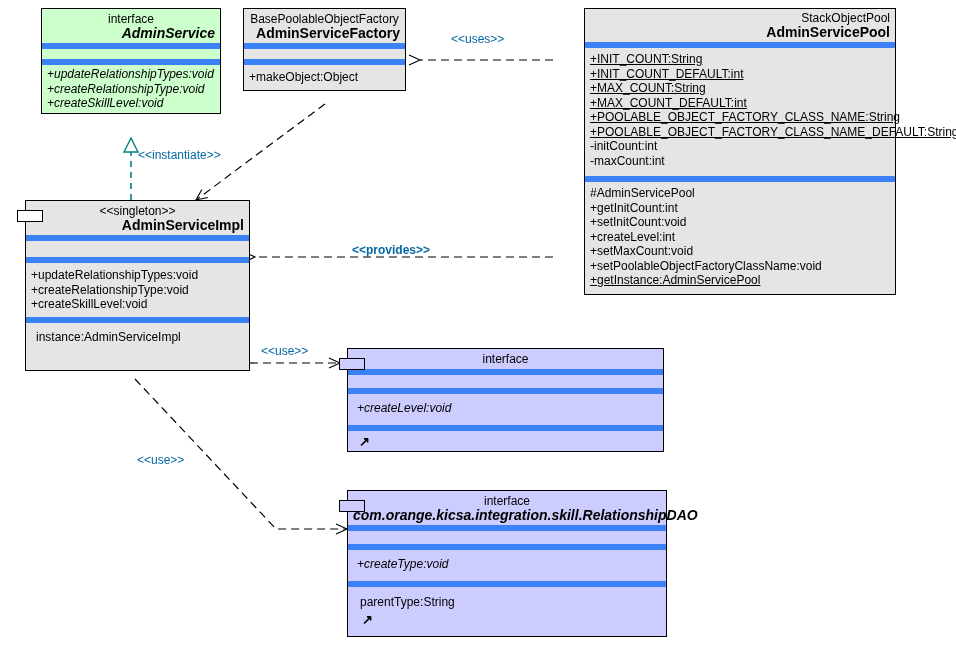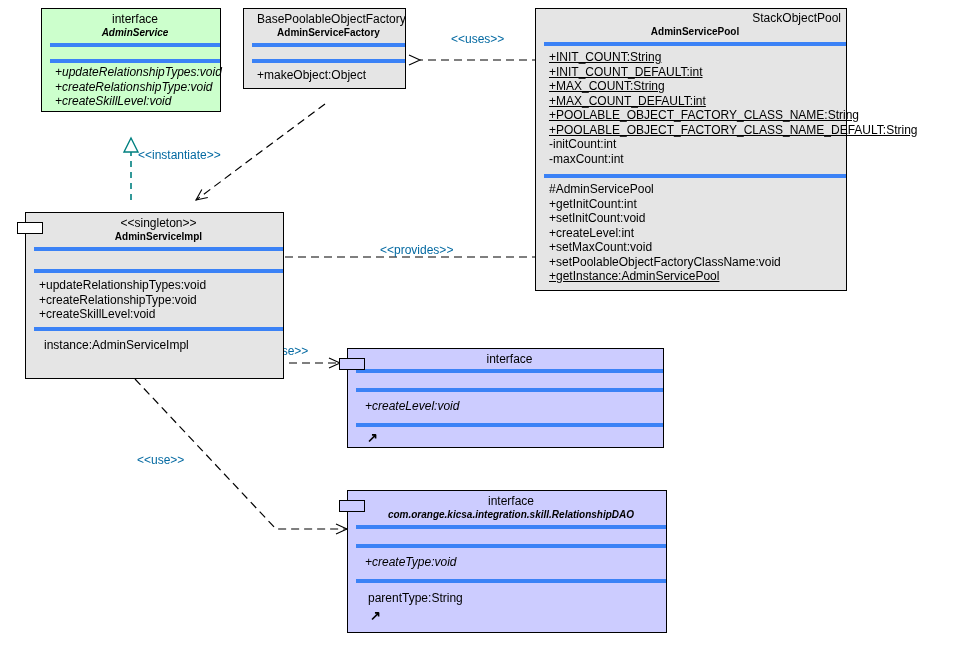--- a/index.html
+++ b/index.html
@@ -34,30 +34,30 @@
     background: #e5e5e5;
     font-size: 12px;
     line-height: 14px;
     color: #000000;
   }
   .uml-box.green { background: #ccffcc; }
   .uml-box.lavender { background: #ccccff; }
   .compartment {
     box-sizing: border-box;
     padding: 2px 5px;
-    margin-left: 8px;
-  }
-  .compartment + .compartment { border-top: 4px solid #3b82f6; }
+  }
+  .compartment + .compartment { border-top: 6px solid #3b82f6; }
   .hdr { text-align: center; padding-top: 3px; padding-bottom: 3px; }
   .hdr .stereo { display: block; font-size: 12px; font-style: normal; }
   .hdr .stereo.right { text-align: right; }
   .hdr .cname {
     display: block;
     font-weight: bold;
-    font-size: 10px;
+    font-size: 14px;
+    text-align: right;
   }
   .hdr .cname.italic { font-style: italic; }
   .member {
     white-space: nowrap;
     font-size: 12px;
     line-height: 14.5px;
   }
   .member.italic { font-style: italic; }
   .member.static { text-decoration: underline; }
   .empty-compartment { height: 16px; }
@@ -112,21 +112,21 @@
 
     <line x1="325" y1="104" x2="196" y2="200" stroke="#000000" stroke-width="1.2" stroke-dasharray="8,5" marker-end="url(#openArrow)"></line>
 
     <line x1="250" y1="363" x2="340" y2="363" stroke="#000000" stroke-width="1.2" stroke-dasharray="8,5" marker-end="url(#openArrow)"></line>
 
     <polyline points="135,379 276,529 347,529" fill="none" stroke="#000000" stroke-width="1.2" stroke-dasharray="8,5" marker-end="url(#openArrow)"></polyline>
   </svg>
 
   <div class="edge-label" style="left:451px; top:32px;">&lt;&lt;uses&gt;&gt;</div>
 
-  <div class="edge-label" style="left:380px; top:243px;">&lt;&lt;provides&gt;&gt;</div>
+  <div class="edge-label" style="left:352px; top:243px;font-weight:bold;">&lt;&lt;provides&gt;&gt;</div>
 
   <div class="edge-label" style="left:138px; top:148px;">&lt;&lt;instantiate&gt;&gt;</div>
 
   <div class="edge-label" style="left:261px; top:344px;">&lt;&lt;use&gt;&gt;</div>
 
   <div class="edge-label" style="left:137px; top:453px;">&lt;&lt;use&gt;&gt;</div>
 
   <div class="uml-box green" style="left:41px; top:8px; width:180px;">
     <div class="compartment hdr">
       <span class="stereo">interface</span>
@@ -144,21 +144,21 @@
     <div class="compartment hdr">
       <span class="stereo">BasePoolableObjectFactory</span>
       <span class="cname">AdminServiceFactory</span>
     </div>
     <div class="compartment empty-compartment"></div>
     <div class="compartment" style="padding-top:5px; padding-bottom:5px;">
       <div class="member">+makeObject:Object</div>
     </div>
   </div>
 
-  <div class="uml-box" style="left:535px; top:8px; width:312px;">
+  <div class="uml-box" style="left:584px; top:8px; width:312px;">
     <div class="compartment hdr" style="padding-top:2px;">
       <span class="stereo right">StackObjectPool</span>
       <span class="cname">AdminServicePool</span>
     </div>
     <div class="compartment" style="padding-top:4px; padding-bottom:8px;">
       <div class="member static">+INIT_COUNT:String</div>
       <div class="member static">+INIT_COUNT_DEFAULT:int</div>
       <div class="member static">+MAX_COUNT:String</div>
       <div class="member static">+MAX_COUNT_DEFAULT:int</div>
       <div class="member static">+POOLABLE_OBJECT_FACTORY_CLASS_NAME:String</div>
@@ -170,21 +170,21 @@
       <div class="member">#AdminServicePool</div>
       <div class="member">+getInitCount:int</div>
       <div class="member">+setInitCount:void</div>
       <div class="member">+createLevel:int</div>
       <div class="member">+setMaxCount:void</div>
       <div class="member">+setPoolableObjectFactoryClassName:void</div>
       <div class="member static">+getInstance:AdminServicePool</div>
     </div>
   </div>
 
-  <div class="uml-box white-bg" style="left:25px; top:212px; width:259px;">
+  <div class="uml-box white-bg" style="left:25px; top:200px; width:225px;">
     <div class="comp-tab"></div>
     <div class="compartment hdr">
       <span class="stereo">&lt;&lt;singleton&gt;&gt;</span>
       <span class="cname">AdminServiceImpl</span>
     </div>
     <div class="compartment empty-compartment" style="height:22px;"></div>
     <div class="compartment" style="padding-top:5px; padding-bottom:5px;">
       <div class="member">+updateRelationshipTypes:void</div>
       <div class="member">+createRelationshipType:void</div>
       <div class="member">+createSkillLevel:void</div>

